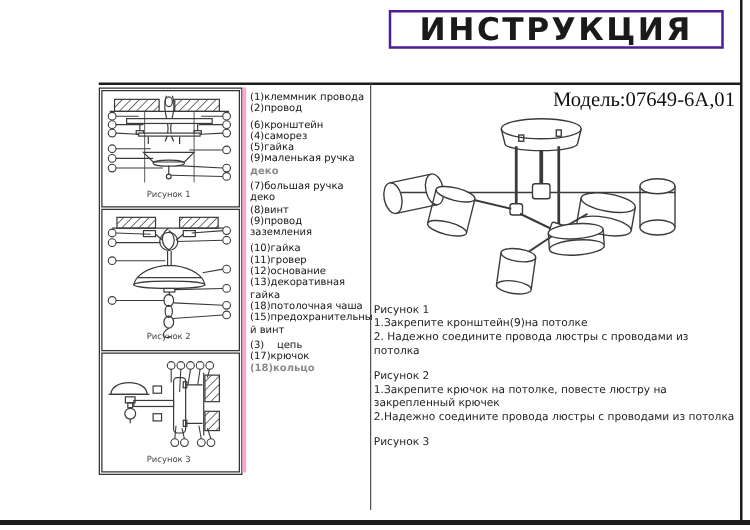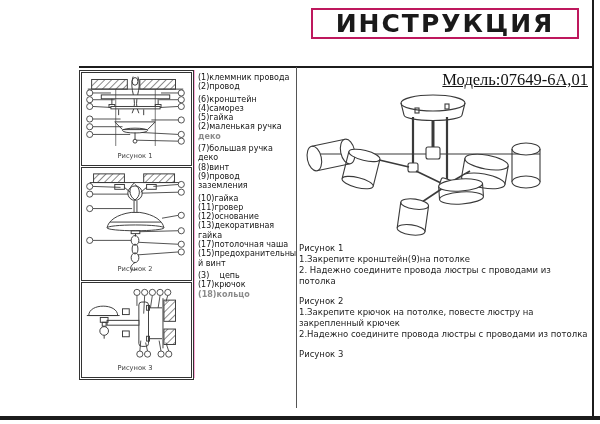--- a/index.html
+++ b/index.html
@@ -2,35 +2,35 @@
 <html><head>
 <meta charset="utf-8">
 <style>
   html,body{margin:0;padding:0;background:#fff;width:600px;height:424px;overflow:hidden;
     font-family:"DejaVu Sans","Liberation Sans",sans-serif;color:#1a1a1a;}
   .page{position:relative;width:600px;height:424px;background:#fff;}
 
   
   .rule{position:absolute;background:#1c1c1c;}
   .title-box{position:absolute;left:311px;top:8px;width:264px;height:27px;
-    border:2px solid #be185d;display:flex;align-items:center;justify-content:center;}
+    border:2px solid #4c1d95;display:flex;align-items:center;justify-content:center;}
   .title-box span{font-weight:bold;font-size:25px;letter-spacing:2px;line-height:1;}
 
   .model-line{position:absolute;left:300px;top:70px;width:288px;text-align:right;
-    font-family:"Liberation Serif","DejaVu Serif",serif;font-size:16.5px;color:#111;text-decoration:underline;}
+    font-family:"Liberation Serif","DejaVu Serif",serif;font-size:16.5px;color:#111;}
 
   
   .frames{position:absolute;left:79px;top:70px;width:111px;border:1px solid #333;padding:1px;background:#fff;}
   .frame{border:1px solid #333;margin-bottom:1px;position:relative;background:#fff;}
   .frame:last-child{margin-bottom:0;}
   .frame svg{display:block;}
 
   
   .parts-col{position:absolute;left:194px;top:70px;width:100px;height:308px;
-    border-left:1px solid #f9a8d4;padding:3px 0 0 3px;box-sizing:border-box;}
+    border-left:3px solid #f9a8d4;padding:3px 0 0 3px;box-sizing:border-box;}
   .part-line{font-size:8px;line-height:9.3px;font-weight:500;white-space:pre-wrap;color:#141414;}
   .part-line.gap{margin-top:3px;}
   .part-line.muted{color:#8a8a8a;font-weight:bold;}
 
   .vsep{position:absolute;left:296px;top:67px;width:1px;height:341px;background:#555;}
 
   
   .product{position:absolute;left:296px;top:85px;width:298px;height:160px;}
   .instructions{position:absolute;left:299px;top:243px;width:290px;}
   .instr-section{margin-bottom:9px;}
@@ -227,31 +227,31 @@
       </svg>
     </div>
   </div>
 
   <div class="parts-col">
       <div class="part-line">(1)клеммник провода</div>
       <div class="part-line">(2)провод</div>
       <div class="part-line gap">(6)кронштейн</div>
       <div class="part-line">(4)саморез</div>
       <div class="part-line">(5)гайка</div>
-      <div class="part-line">(2)маленькая ручка</div>
+      <div class="part-line">(9)маленькая ручка</div>
       <div class="part-line muted">деко</div>
       <div class="part-line gap">(7)большая ручка деко</div>
       <div class="part-line">(8)винт</div>
       <div class="part-line">(9)провод  заземления</div>
       <div class="part-line gap">(10)гайка</div>
       <div class="part-line">(11)гровер</div>
       <div class="part-line">(12)основание</div>
       <div class="part-line">(13)декоративная</div>
       <div class="part-line">гайка</div>
-      <div class="part-line">(17)потолочная чаша</div>
+      <div class="part-line">(18)потолочная чаша</div>
       <div class="part-line">(15)предохранительны</div>
       <div class="part-line">й винт</div>
       <div class="part-line gap">(3)    цепь</div>
       <div class="part-line">(17)крючок</div>
       <div class="part-line muted">(18)кольцо</div>
     </div>
 
   <svg class="product" viewBox="0 0 298 160">
     <g stroke="#3a3a3a" fill="none" stroke-width="1.1">
       <g>

